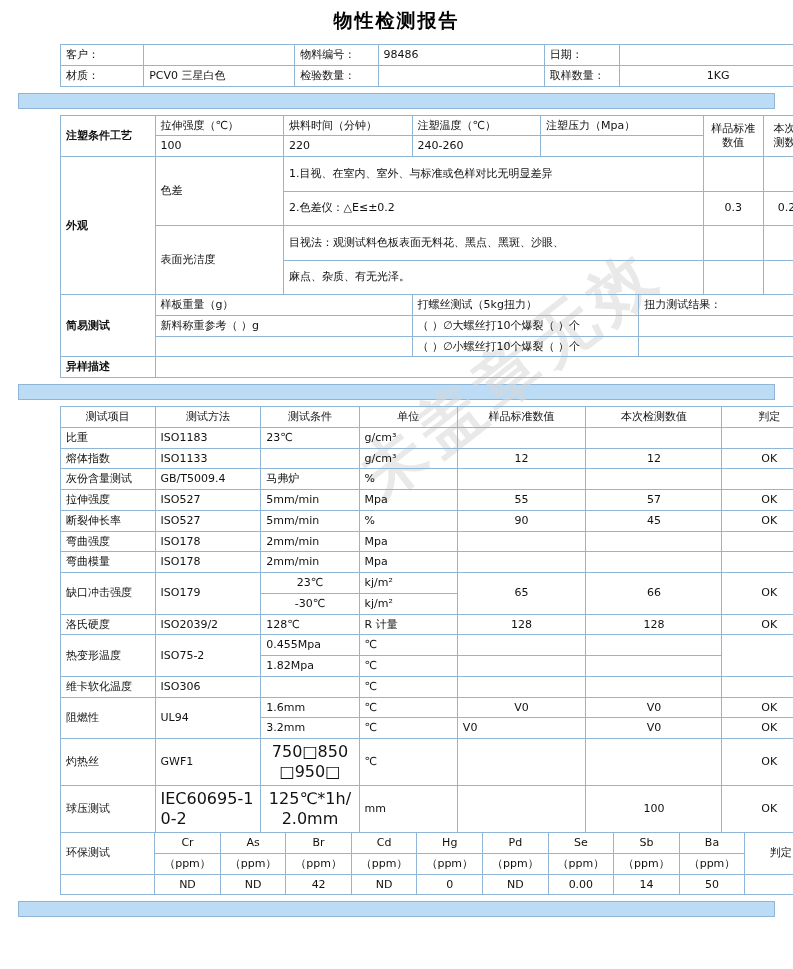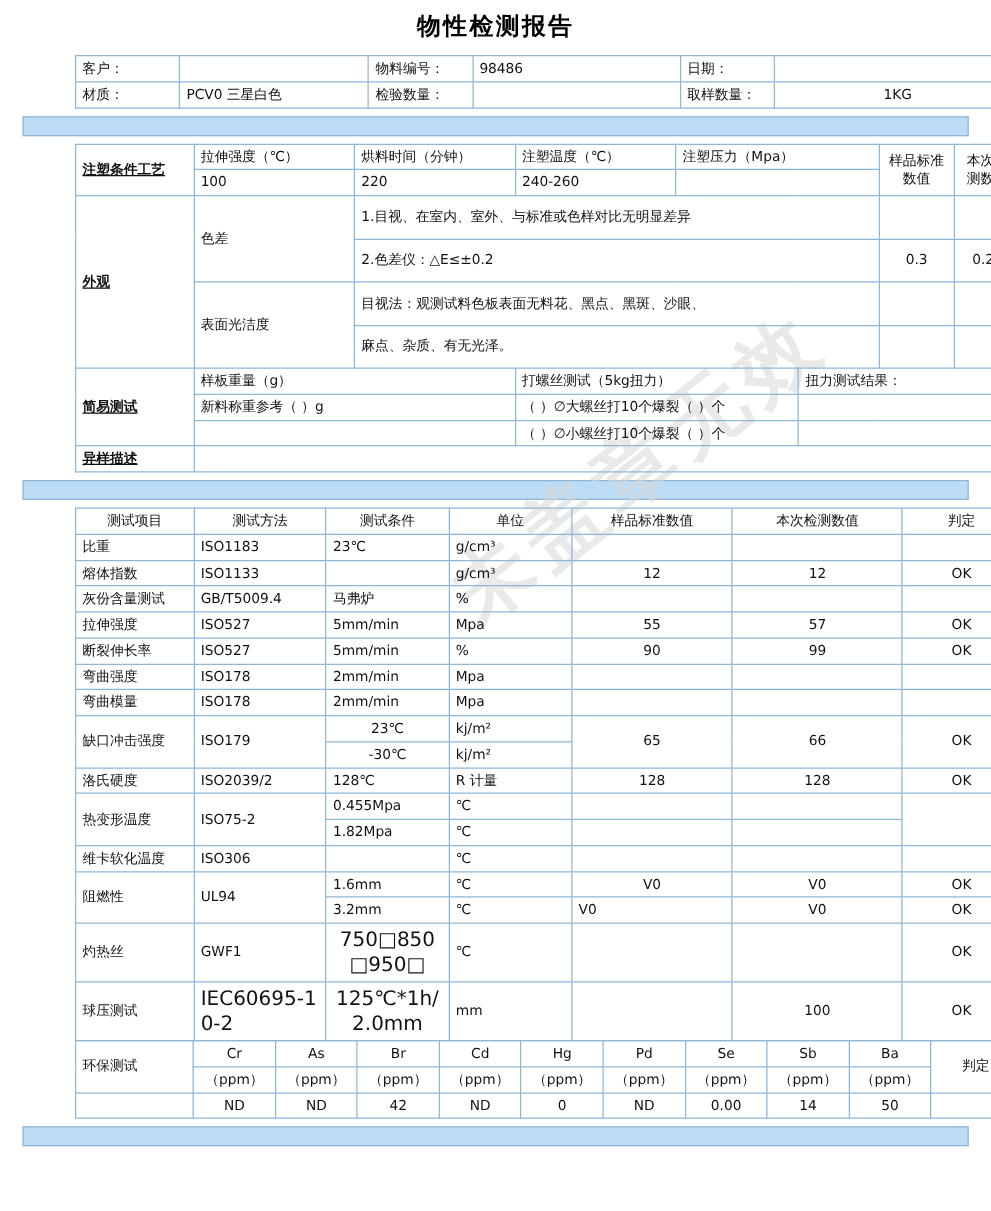--- a/index.html
+++ b/index.html
@@ -41,21 +41,21 @@
     word-break:break-all;
   }
   .band{
     background:#bcdcf5;
     height:14px;
     border:1px solid #8fb6d6;
   }
   .spacer{height:6px;}
   .c{text-align:center;}
   .l{text-align:left;}
-  .bold{font-weight:bold;text-decoration:underline;}
+  .bold{font-weight:bold;}
   .small{font-size:16px;}
   .watermark{
     position:absolute;
     left:330px;top:330px;
     font-size:64px;
     color:#d8d8d8;
     opacity:.55;
     transform:rotate(-38deg);
     font-weight:bold;
     letter-spacing:8px;
@@ -258,21 +258,21 @@
       <td class="c">57</td>
       <td class="c">OK</td>
     </tr>
 
     <tr>
       <td class="l">断裂伸长率</td>
       <td class="l">ISO527</td>
       <td class="l">5mm/min</td>
       <td class="l">%</td>
       <td class="c">90</td>
-      <td class="c">99</td>
+      <td class="c">45</td>
       <td class="c">OK</td>
     </tr>
 
     <tr>
       <td class="l">弯曲强度</td>
       <td class="l">ISO178</td>
       <td class="l">2mm/min</td>
       <td class="l">Mpa</td>
       <td class="c"></td>
       <td class="c"></td>

